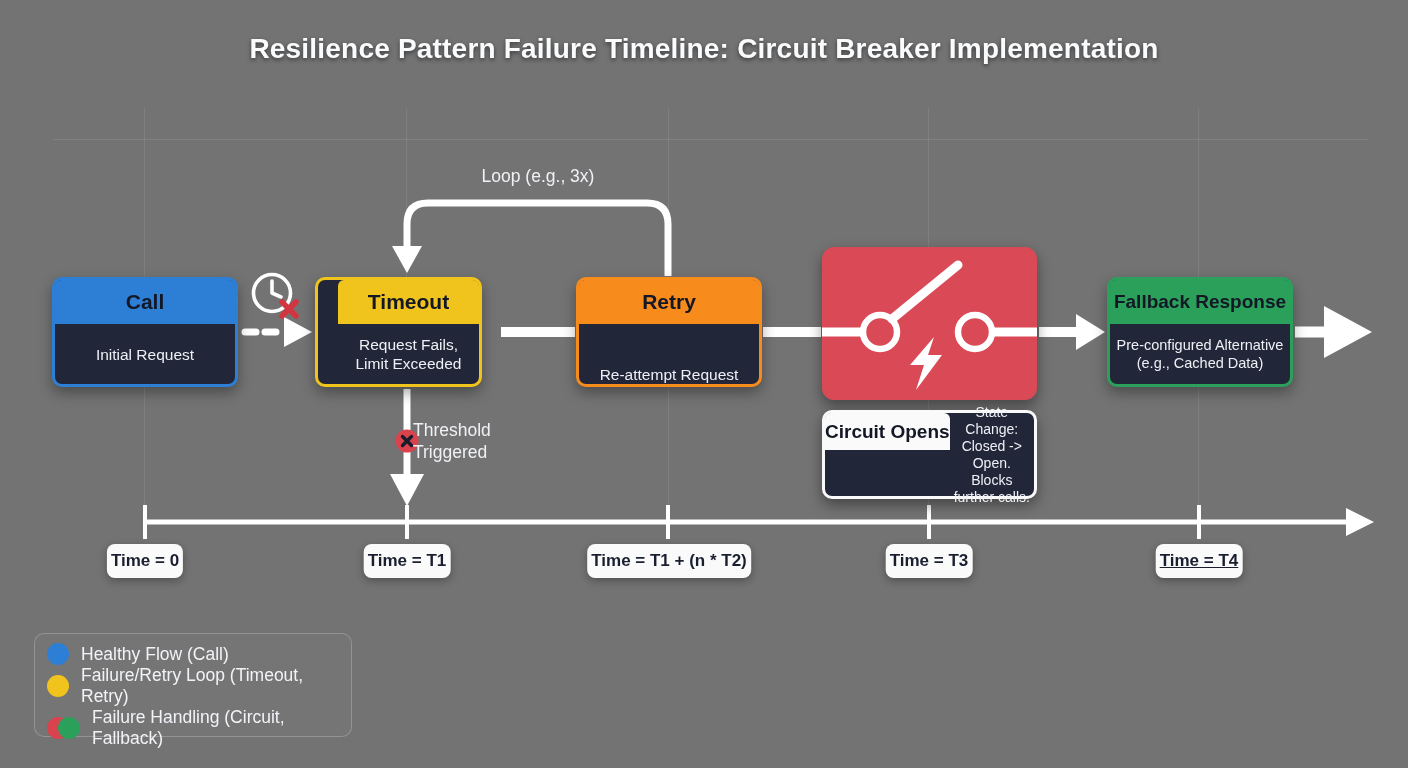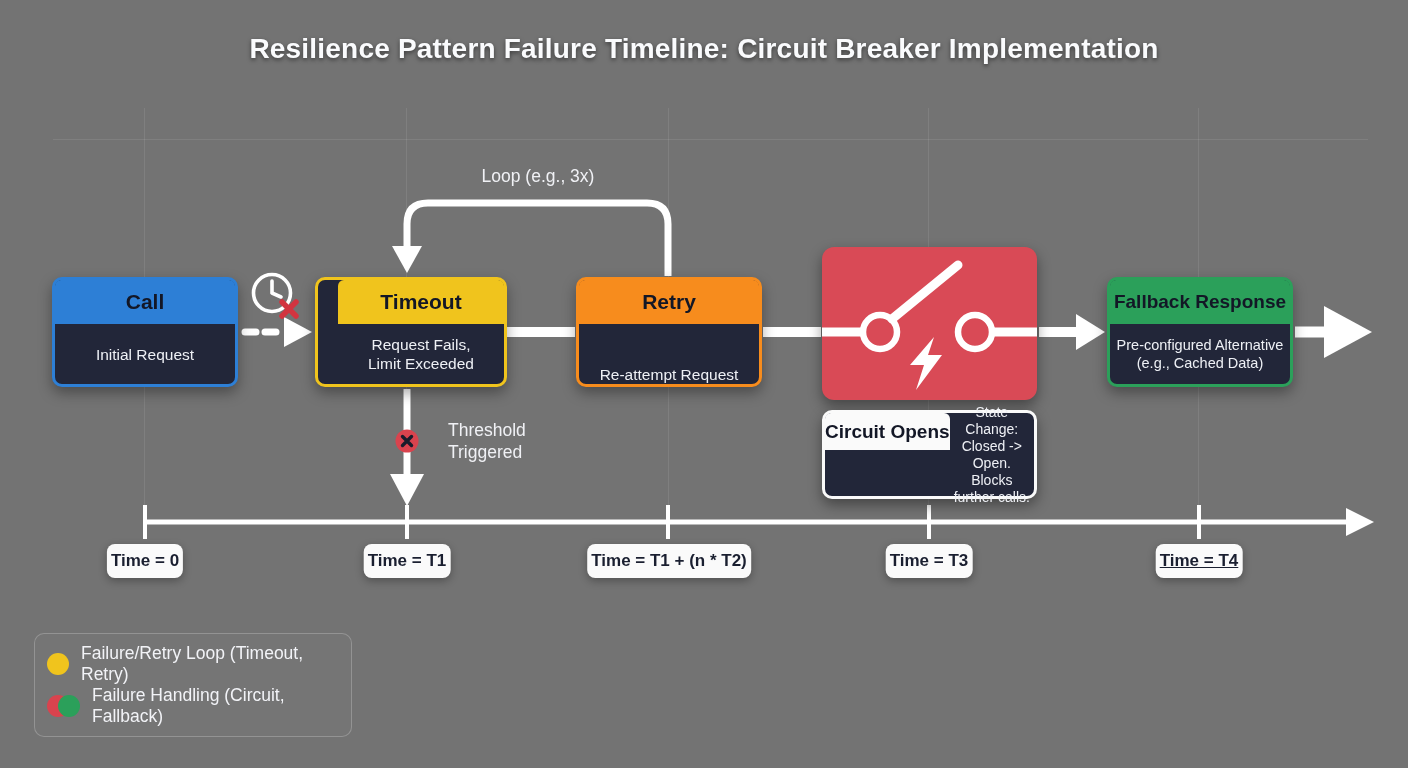--- a/index.html
+++ b/index.html
@@ -32,21 +32,21 @@
     height:44px;display:flex;align-items:center;justify-content:center;
     border-radius:6px 6px 0 0;font-weight:bold;font-size:21px;color:#131726;
   }
   .node-body{
     flex:1;display:flex;flex-direction:column;align-items:center;justify-content:center;
     font-size:15.5px;color:#eef0f5;line-height:19px;text-align:center;
     border-radius:0 0 6px 6px;
   }
   .node.call{left:52px;width:186px;border-color:#2d7fd6;}
   .node.call .node-header{background:#2d7fd6;}
-  .node.timeout{left:315px;width:192px;border-color:#f0c41d;padding-left:20px;}
+  .node.timeout{left:315px;width:167px;border-color:#f0c41d;padding-left:20px;}
   .node.timeout .node-header{background:#f0c41d;}
   .node.retry{left:576px;width:186px;border-color:#f78c1d;gap:40px;}
   .node.retry .node-header{background:#f78c1d;}
   .node.fallback{left:1107px;width:186px;border-color:#2ba05a;}
   .node.fallback .node-header{background:#2ba05a;font-size:19px;}
   .node.fallback .node-body{font-size:14.5px;line-height:18px;}
 
   .breaker-box{
     position:absolute;left:822px;top:247px;width:215px;height:153px;
     background:#d94a56;border-radius:12px;z-index:3;
@@ -66,21 +66,21 @@
   .circuit-note .cn-body{
     flex:1;display:flex;flex-direction:column;align-items:flex-end;justify-content:center;
     font-size:14px;line-height:17px;color:#eef0f5;text-align:center;
   }
 
   .loop-label{
     position:absolute;left:538px;top:166px;transform:translateX(-50%);
     font-size:17.5px;color:#f0f1f5;z-index:4;white-space:nowrap;
   }
   .threshold-label{
-    position:absolute;left:448px;top:420px;font-size:17.5px;line-height:21.5px;
+    position:absolute;left:413px;top:420px;font-size:17.5px;line-height:21.5px;
     color:#f0f1f5;z-index:4;
   }
 
   .time-label{
     position:absolute;top:544px;transform:translateX(-50%);height:34px;
     background:#fafafa;color:#1a1f30;border-radius:8px;display:flex;
     align-items:center;justify-content:center;padding:0 4px;
     font-size:17px;font-weight:600;white-space:nowrap;z-index:4;
     box-shadow:0 3px 8px rgba(0,0,0,.3);
   }
@@ -222,20 +222,24 @@
   </div>
 
   <div class="time-label" style="left:145px;">Time = 0</div>
   <div class="time-label" style="left:407px;">Time = T1</div>
   <div class="time-label" style="left:669px;">Time = T1 + (n * T2)</div>
   <div class="time-label" style="left:929px;">Time = T3</div>
   <div class="time-label" style="left:1199px;text-decoration:underline;">Time = T4</div>
 
   <div class="legend">
     <div class="legend-row">
+      <span class="dot" style="background:#2d7fd6;"></span>
+      <span>Healthy Flow (Call)</span>
+    </div>
+    <div class="legend-row">
       <span class="dot" style="background:#f0c41d;"></span>
       <span>Failure/Retry Loop (Timeout, Retry)</span>
     </div>
     <div class="legend-row">
       <span class="dot-pair">
         <span class="dot back" style="background:#d9434e;"></span>
         <span class="dot front" style="background:#2ba05a;"></span>
       </span>
       <span>Failure Handling (Circuit, Fallback)</span>
     </div>

